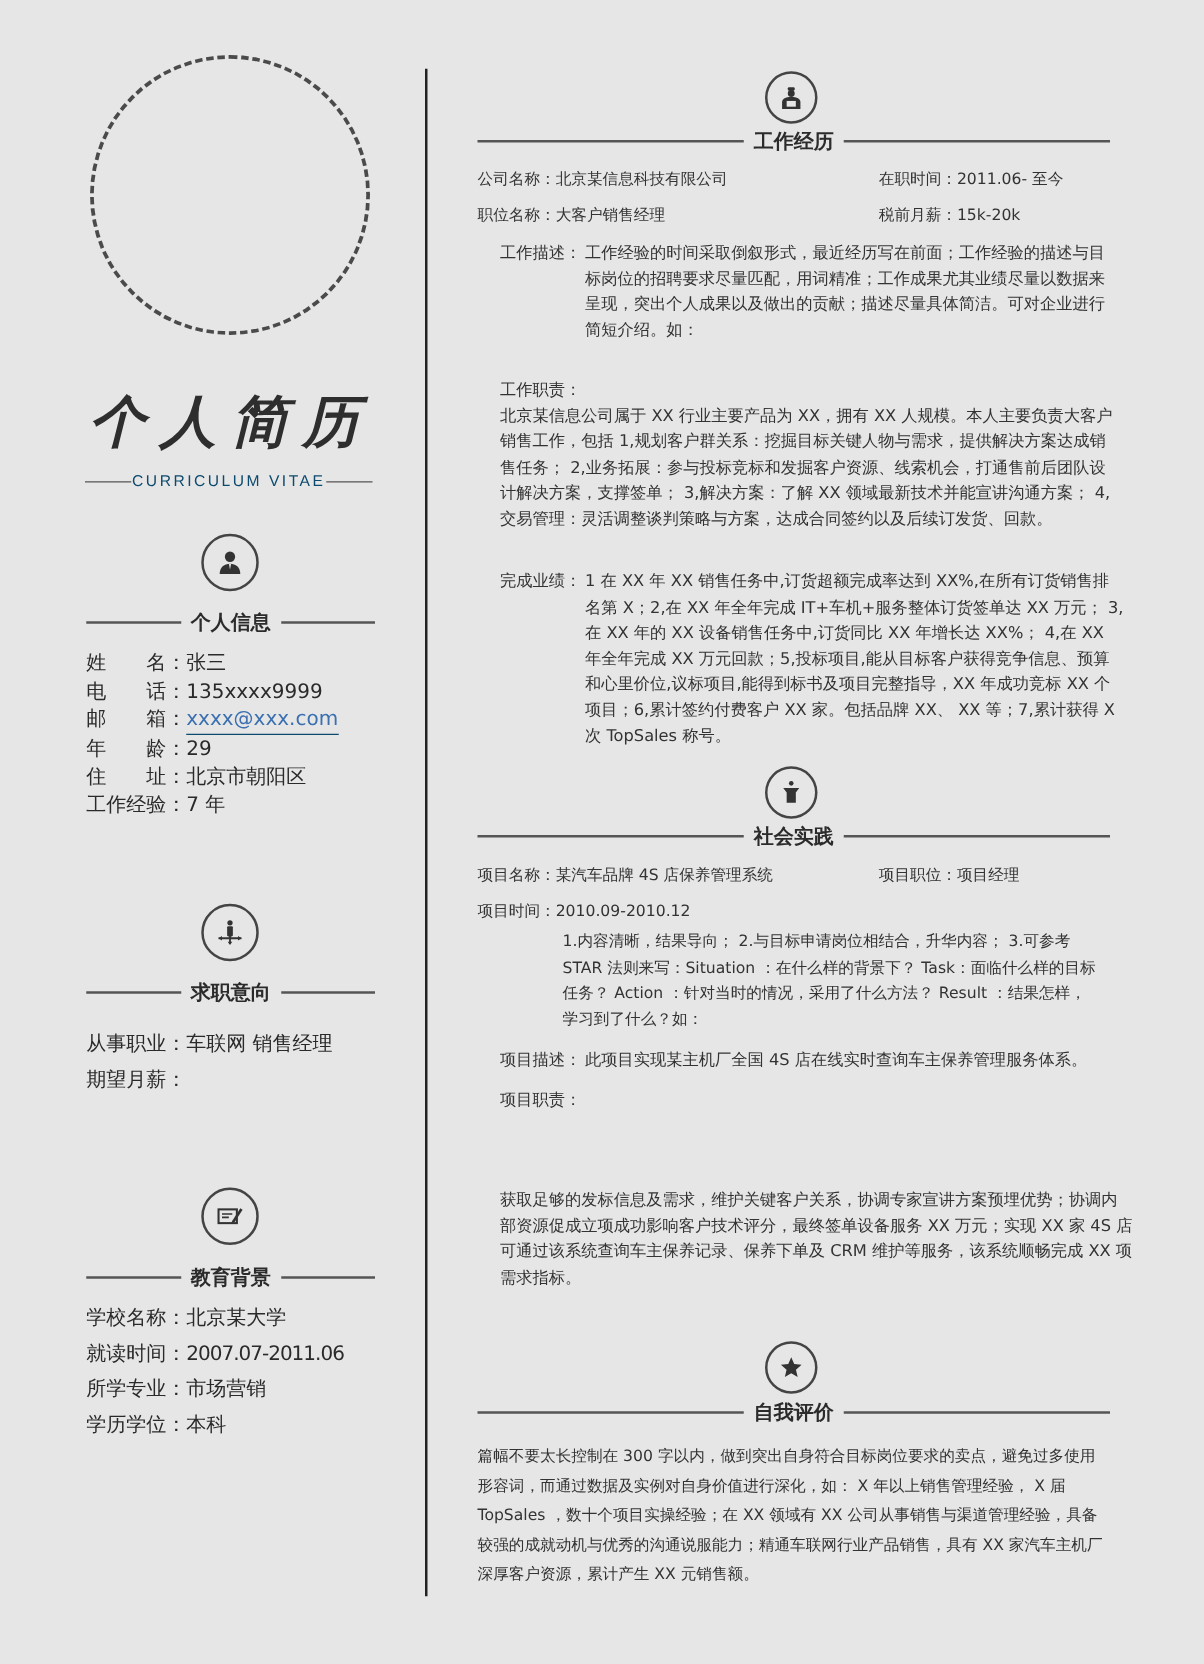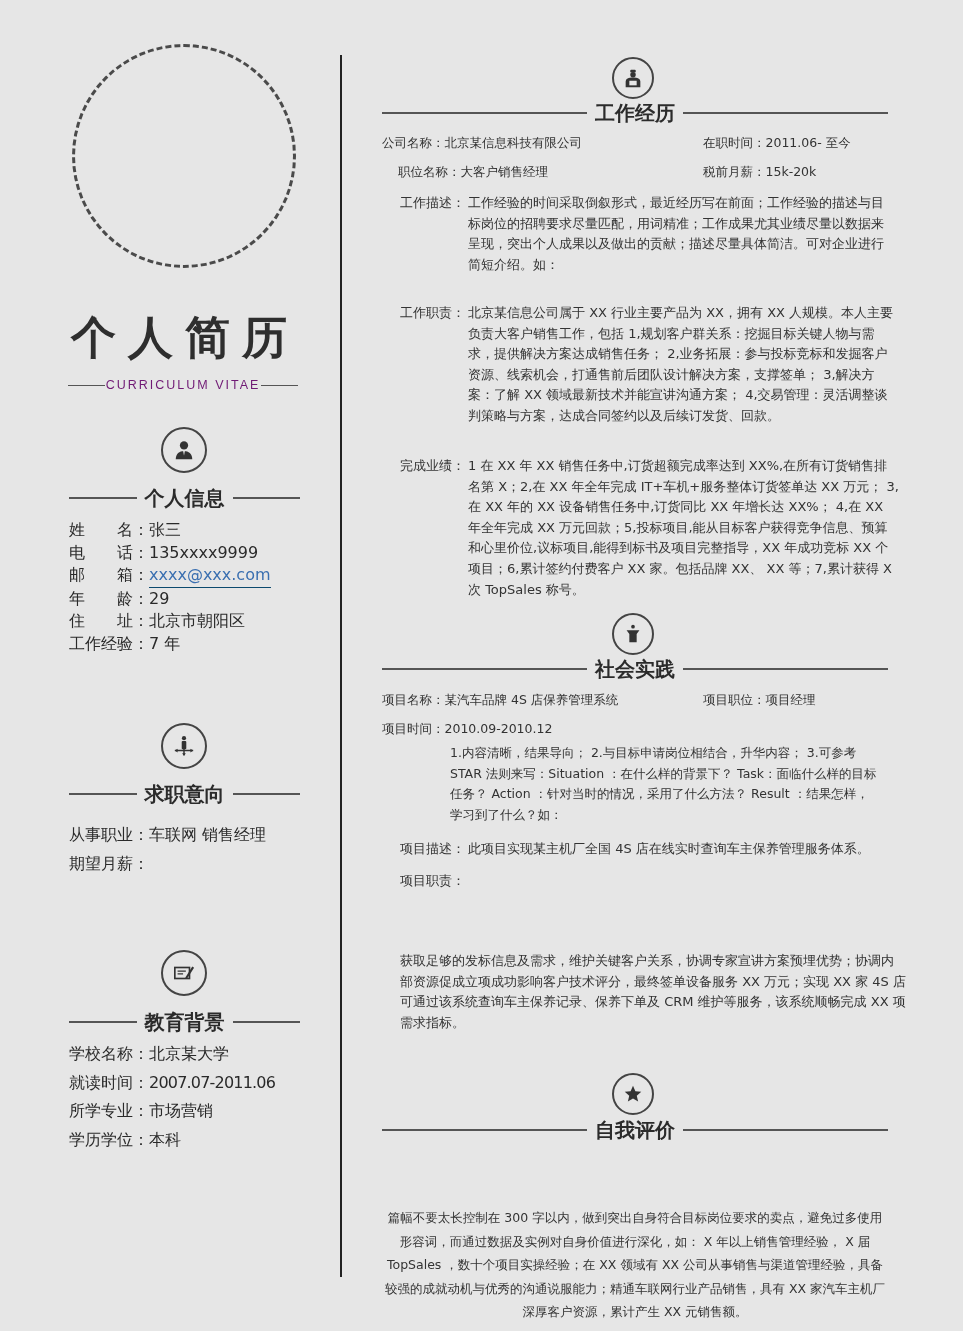--- a/index.html
+++ b/index.html
@@ -7,38 +7,38 @@
   body { position: relative; font-family: "DejaVu Sans", "Liberation Sans", sans-serif; color: #333; }
 
   .photo {
     position: absolute; left: 72px; top: 44px; width: 224px; height: 224px;
     border: 3px dashed #4a4a4a; border-radius: 50%;
   }
   .divider-v { position: absolute; left: 340px; top: 55px; width: 2px; height: 1222px; background: #222; }
 
   .main-title {
     position: absolute; left: 70px; top: 308px; width: 230px; text-align: center;
-    font-size: 45px; font-weight: bold; letter-spacing: 12px; color: #2e2e2e; line-height: 60px;
+    font-size: 45px; font-weight: bold; letter-spacing: 12px; color: #2e2e2e; line-height: 60px; font-style: italic;
   }
   .sub-title {
     position: absolute; left: 68px; top: 376px; width: 230px; height: 18px;
     display: flex; align-items: center; justify-content: center;
   }
   .sub-title .ln { flex: 1; height: 1px; background: #555; }
-  .sub-title .tx { font-family: "Liberation Sans", sans-serif; font-size: 12.5px; letter-spacing: 2px; color: #701a75; padding: 0 1px; }
+  .sub-title .tx { font-family: "Liberation Sans", sans-serif; font-size: 12.5px; letter-spacing: 2px; color: #0c4a6e; padding: 0 1px; }
 
   .icon-circle {
     position: absolute; width: 46px; height: 46px; border: 2px solid #444; border-radius: 50%;
     display: flex; align-items: center; justify-content: center; background: transparent;
   }
   .icon-circle svg { width: 22px; height: 22px; }
 
   .sec-head { position: absolute; height: 28px; display: flex; align-items: center; }
   .sec-head .ln { flex: 1; height: 2px; background: #555; }
-  .sec-head .tx { font-size: 20px; font-weight: bold; color: #2b2b2b; padding: 0 8px; white-space: nowrap; }
+  .sec-head .tx { font-size: 16px; font-weight: bold; color: #2b2b2b; padding: 0 8px; white-space: nowrap; }
 
   .left-list { position: absolute; left: 69px; font-size: 16px; color: #2a2a2a; }
   .left-list .row { display: flex; white-space: nowrap; }
   .left-list .lbl { display: inline-block; text-align-last: justify; }
   .left-list .lbl4 { width: 64px; }
   .left-list .colon { width: 16px; text-align: center; }
   .email { color: #3a6fb0; border-bottom: 1px solid #0c4a6e; }
   .field { position: absolute; font-size: 12.5px; color: #333; white-space: nowrap; }
   .para { position: absolute; left: 400px; width: 510px; font-size: 13px; color: #333; line-height: 20.6px; display: flex; }
   .para .pl { width: 68px; flex-shrink: 0; white-space: nowrap; }
@@ -172,28 +172,28 @@
       <rect x="8" y="15" width="8" height="5" fill="#e6e6e6"></rect>
     </svg>
 </div>
 <div class="sec-head" style="left:382px;top:99px;width:506px;">
   <span class="ln"></span>
   <span class="tx">工作经历</span>
   <span class="ln"></span>
 </div>
 <div class="field" style="left:382px;top:135px;">公司名称：北京某信息科技有限公司</div>
 <div class="field" style="left:703px;top:135px;">在职时间：2011.06- 至今</div>
-<div class="field" style="left:398px;top:164px;">职位名称：大客户销售经理</div>
+<div class="field" style="left:382px;top:164px;">职位名称：大客户销售经理</div>
 <div class="field" style="left:703px;top:164px;">税前月薪：15k-20k</div>
 
 <div class="para" style="top:193px;width:490px;">
   <span class="pl">工作描述：</span>
   <span class="pt">工作经验的时间采取倒叙形式，最近经历写在前面；工作经验的描述与目标岗位的招聘要求尽量匹配，用词精准；工作成果尤其业绩尽量以数据来呈现，突出个人成果以及做出的贡献；描述尽量具体简洁。可对企业进行简短介绍。如：</span>
 </div>
-<div class="para" style="top:303px;width:496px;">
+<div class="para" style="top:303px;width:496px;flex-direction:column;">
   <span class="pl">工作职责：</span>
   <span class="pt">北京某信息公司属于 XX 行业主要产品为 XX，拥有 XX 人规模。本人主要负责大客户销售工作，包括 1,规划客户群关系：挖掘目标关键人物与需求，提供解决方案达成销售任务； 2,业务拓展：参与投标竞标和发掘客户资源、线索机会，打通售前后团队设计解决方案，支撑签单； 3,解决方案：了解 XX 领域最新技术并能宣讲沟通方案； 4,交易管理：灵活调整谈判策略与方案，达成合同签约以及后续订发货、回款。</span>
 </div>
 <div class="para" style="top:456px;width:500px;">
   <span class="pl">完成业绩：</span>
   <span class="pt"> 1 在 XX 年 XX 销售任务中,订货超额完成率达到 XX%,在所有订货销售排名第 X；2,在 XX 年全年完成 IT+车机+服务整体订货签单达 XX 万元； 3,在 XX 年的 XX 设备销售任务中,订货同比 XX 年增长达 XX%； 4,在 XX 年全年完成 XX 万元回款；5,投标项目,能从目标客户获得竞争信息、预算和心里价位,议标项目,能得到标书及项目完整指导，XX 年成功竞标 XX 个项目；6,累计签约付费客户 XX 家。包括品牌 XX、 XX 等；7,累计获得 X 次 TopSales 称号。</span>
 </div>
 
 <div class="icon-circle" style="left:612px;top:613px;width:42px;height:42px;">
   <svg viewBox="0 0 24 24">
@@ -225,13 +225,13 @@
 <div class="icon-circle" style="left:612px;top:1073px;width:42px;height:42px;">
   <svg viewBox="0 0 24 24">
       <path d="M12 3l2.6 6 6.4.6-4.9 4.3 1.5 6.3L12 17l-5.6 3.2 1.5-6.3L3 9.6 9.4 9z" fill="#333"></path>
     </svg>
 </div>
 <div class="sec-head" style="left:382px;top:1116px;width:506px;">
   <span class="ln"></span>
   <span class="tx">自我评价</span>
   <span class="ln"></span>
 </div>
-<div class="plain" style="left:382px;top:1206px;width:506px;line-height:23.6px;text-align:center;">篇幅不要太长控制在 300 字以内，做到突出自身符合目标岗位要求的卖点，避免过多使用形容词，而通过数据及实例对自身价值进行深化，如： X 年以上销售管理经验， X 届 TopSales ，数十个项目实操经验；在 XX 领域有 XX 公司从事销售与渠道管理经验，具备较强的成就动机与优秀的沟通说服能力；精通车联网行业产品销售，具有 XX 家汽车主机厂深厚客户资源，累计产生 XX 元销售额。</div>
+<div class="plain" style="left:382px;top:1153px;width:506px;line-height:23.6px;">篇幅不要太长控制在 300 字以内，做到突出自身符合目标岗位要求的卖点，避免过多使用形容词，而通过数据及实例对自身价值进行深化，如： X 年以上销售管理经验， X 届 TopSales ，数十个项目实操经验；在 XX 领域有 XX 公司从事销售与渠道管理经验，具备较强的成就动机与优秀的沟通说服能力；精通车联网行业产品销售，具有 XX 家汽车主机厂深厚客户资源，累计产生 XX 元销售额。</div>
 
 </body></html>

